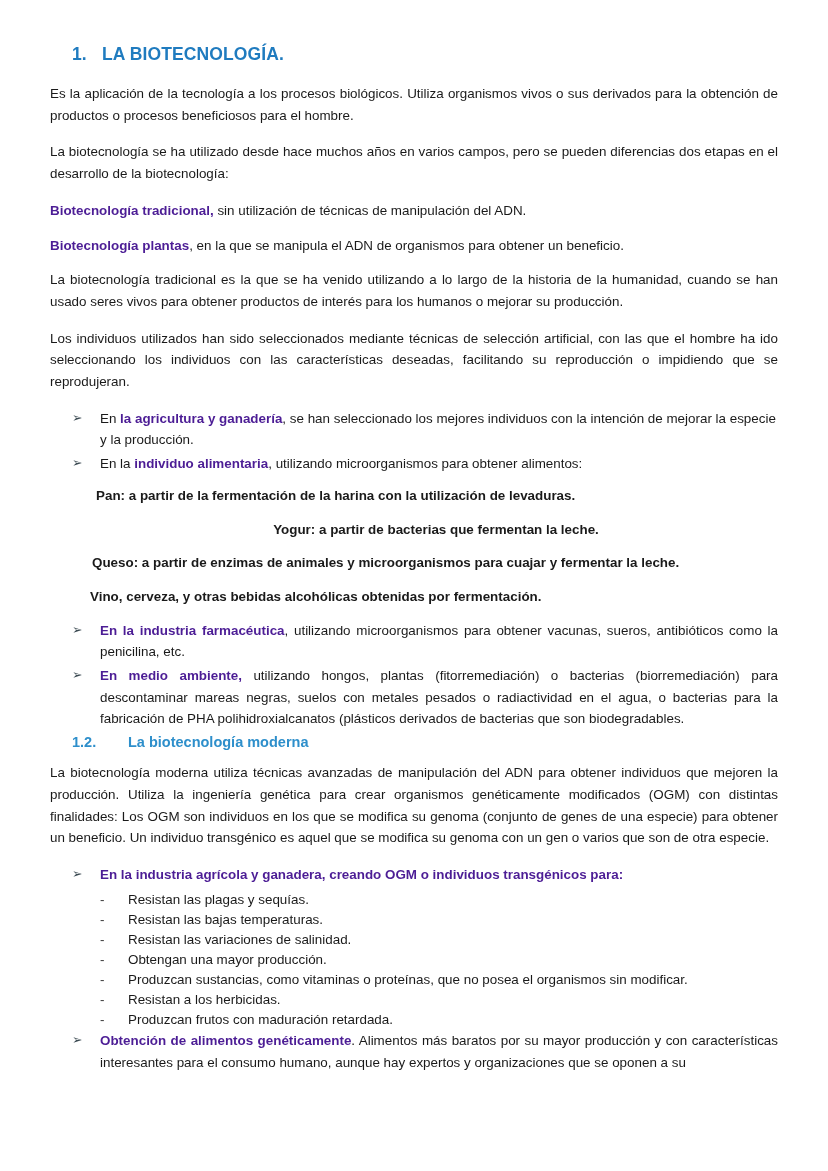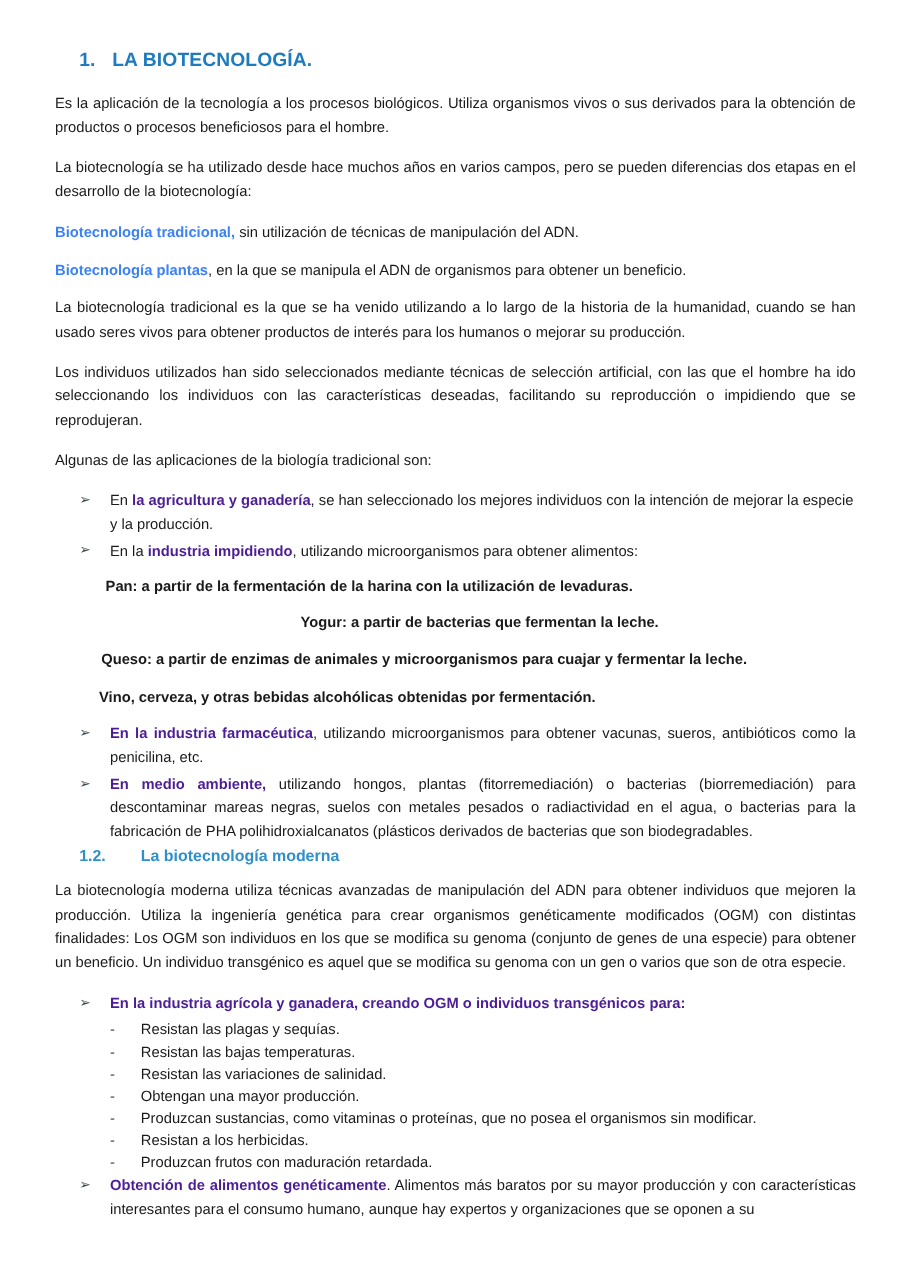--- a/index.html
+++ b/index.html
@@ -55,21 +55,21 @@
     margin: 0 0 15px 0;
     font-size: 13.4px;
     line-height: 1.62;
     text-align: justify;
     text-justify: inter-word;
     color: #1a1a1a;
   }
   p.para.left { text-align: left; }
   p.para.tight { margin-bottom: 13px; }
   .blue-lead {
-    color: #3b82f6;
+    color: #4c1d95;
     font-weight: bold;
   }
   b, strong { font-weight: bold; color: #4c1d95; }
 
   
   ul.arrow-list {
     list-style: none;
     margin: 0 0 4px 0;
     padding: 0;
   }
@@ -145,30 +145,29 @@
       <span class="blue-lead">Biotecnología tradicional,</span><span> sin utilización de técnicas de manipulación del ADN.</span>
     </p>
 
     <p class="para left tight">
       <span class="blue-lead">Biotecnología plantas</span><span>, en la que se manipula el ADN de organismos para obtener un beneficio.</span>
     </p>
 
 
     <p class="para">La biotecnología tradicional es la que se ha venido utilizando a lo largo de la historia de la humanidad, cuando se han usado seres vivos para obtener productos de interés para los humanos o mejorar su producción.</p>
     <p class="para">Los individuos utilizados han sido seleccionados mediante técnicas de selección artificial, con las que el hombre ha ido seleccionando los individuos con las características deseadas, facilitando su reproducción o impidiendo que se reprodujeran.</p>
-    <p class="para left">Algunas de las aplicaciones de la biología tradicional son:</p>
 
     <ul class="arrow-list">
       <li class="left-align">
         <span class="marker">➢</span>
         <span>En </span><b>la agricultura y ganadería</b><span>, se han seleccionado los mejores individuos con la intención de mejorar la especie y la producción.</span>
       </li>
       <li class="left-align">
         <span class="marker">➢</span>
-        <span>En la </span><b>industria impidiendo</b><span>, utilizando microorganismos para obtener alimentos:</span>
+        <span>En la </span><b>individuo alimentaria</b><span>, utilizando microorganismos para obtener alimentos:</span>
       </li>
     </ul>
 
     <div class="example-block">
       <div class="example-line ex-1">Pan: a partir de la fermentación de la harina con la utilización de levaduras.</div>
       <div class="example-line ex-2">Yogur: a partir de bacterias que fermentan la leche.</div>
       <div class="example-line ex-3">Queso: a partir de enzimas de animales y microorganismos para cuajar y fermentar la leche.</div>
       <div class="example-line ex-4">Vino, cerveza, y otras bebidas alcohólicas obtenidas por fermentación.</div>
     </div>
 

